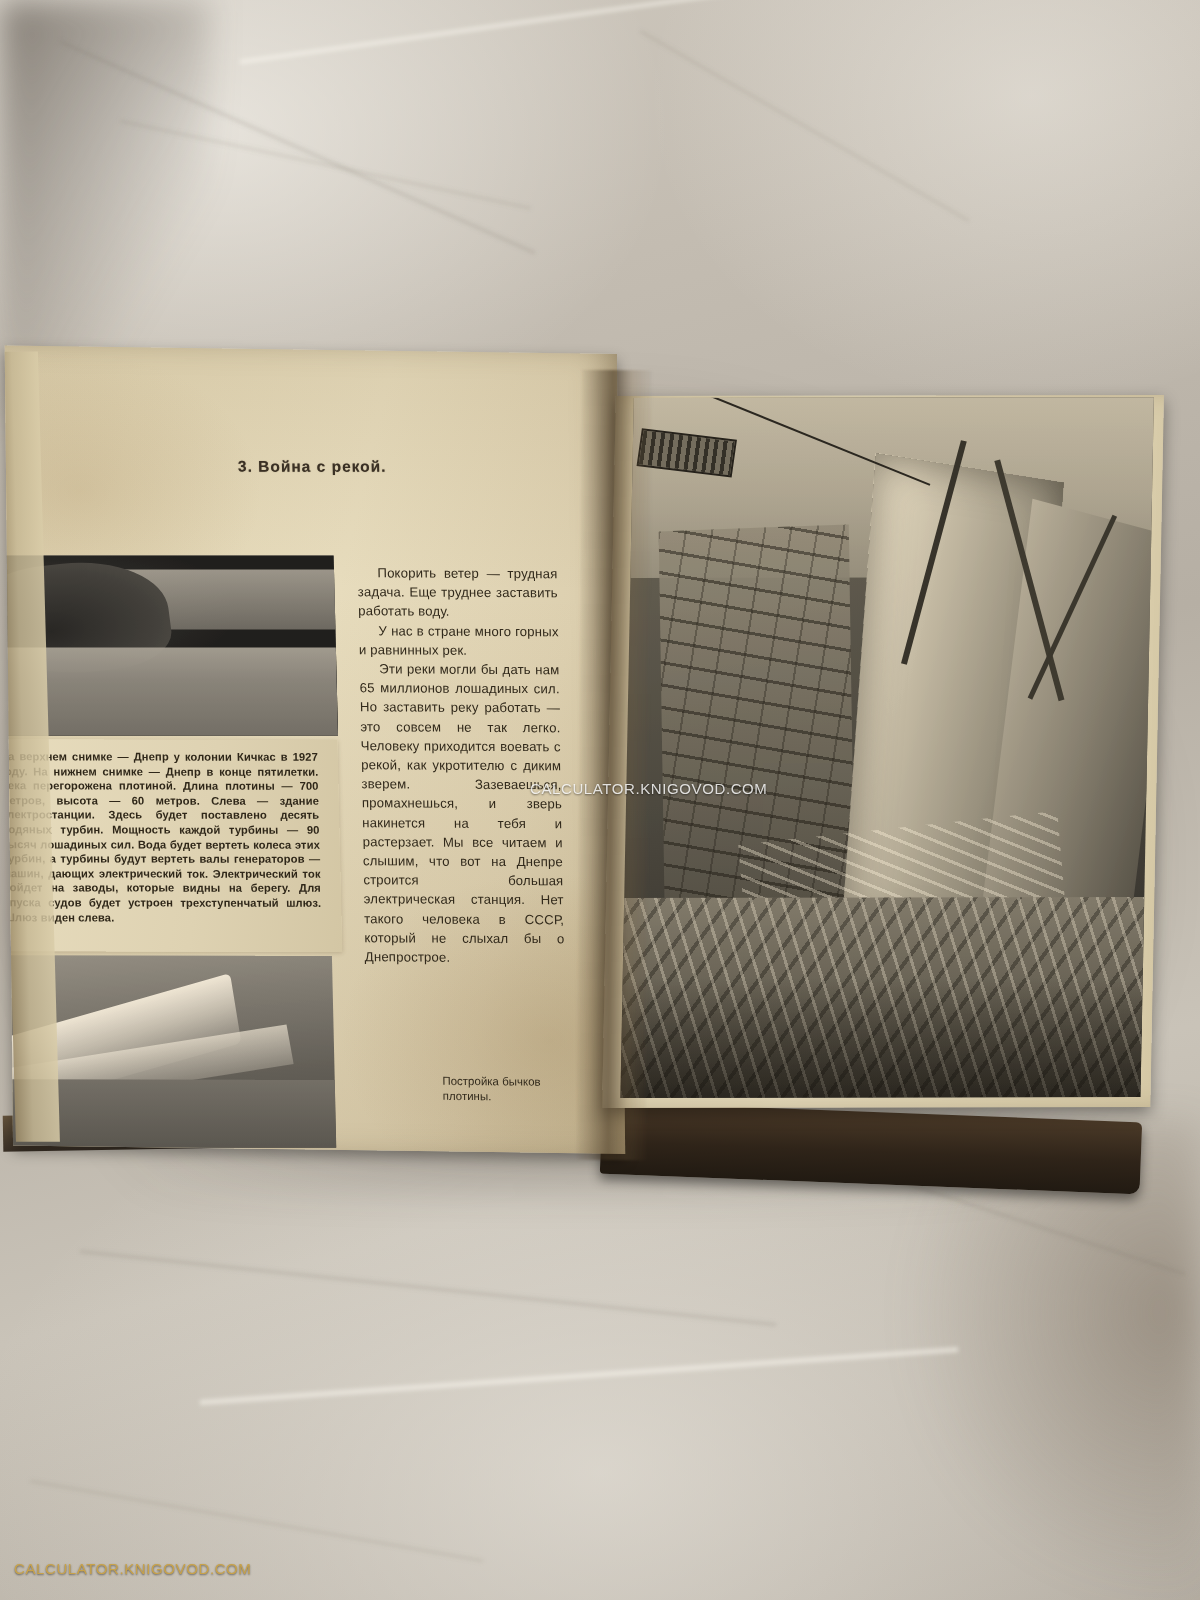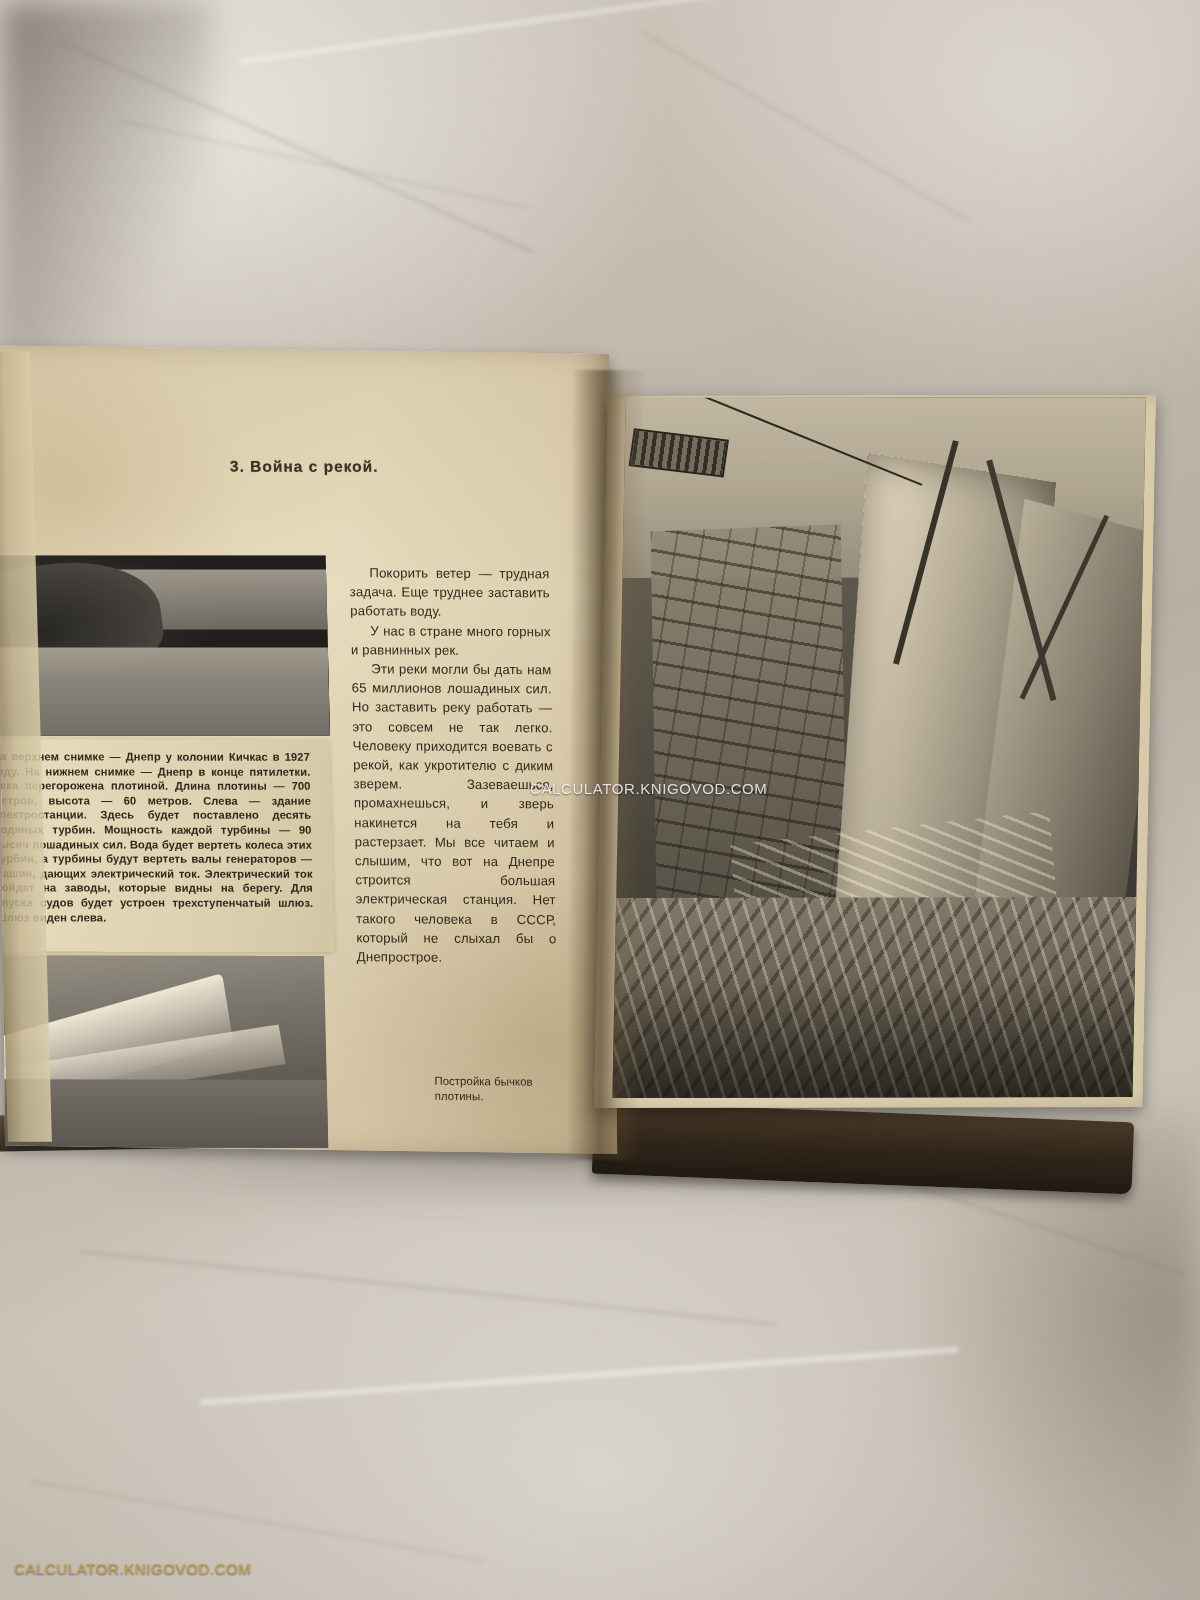--- a/index.html
+++ b/index.html
@@ -51,21 +51,21 @@
     position: absolute;
     background: rgba(120,110,98,0.22);
     filter: blur(2px);
     transform-origin: left center;
   }
   .vein.light { background: rgba(255,253,246,0.5); }
 
   
   #book {
     position: absolute;
-    left: 1px;
+    left: 9px;
     top: 352px;
     width: 1160px;
     height: 820px;
   }
 
   .book-shadow {
     position: absolute;
     left: -10px;
     top: 20px;
     width: 1180px;

